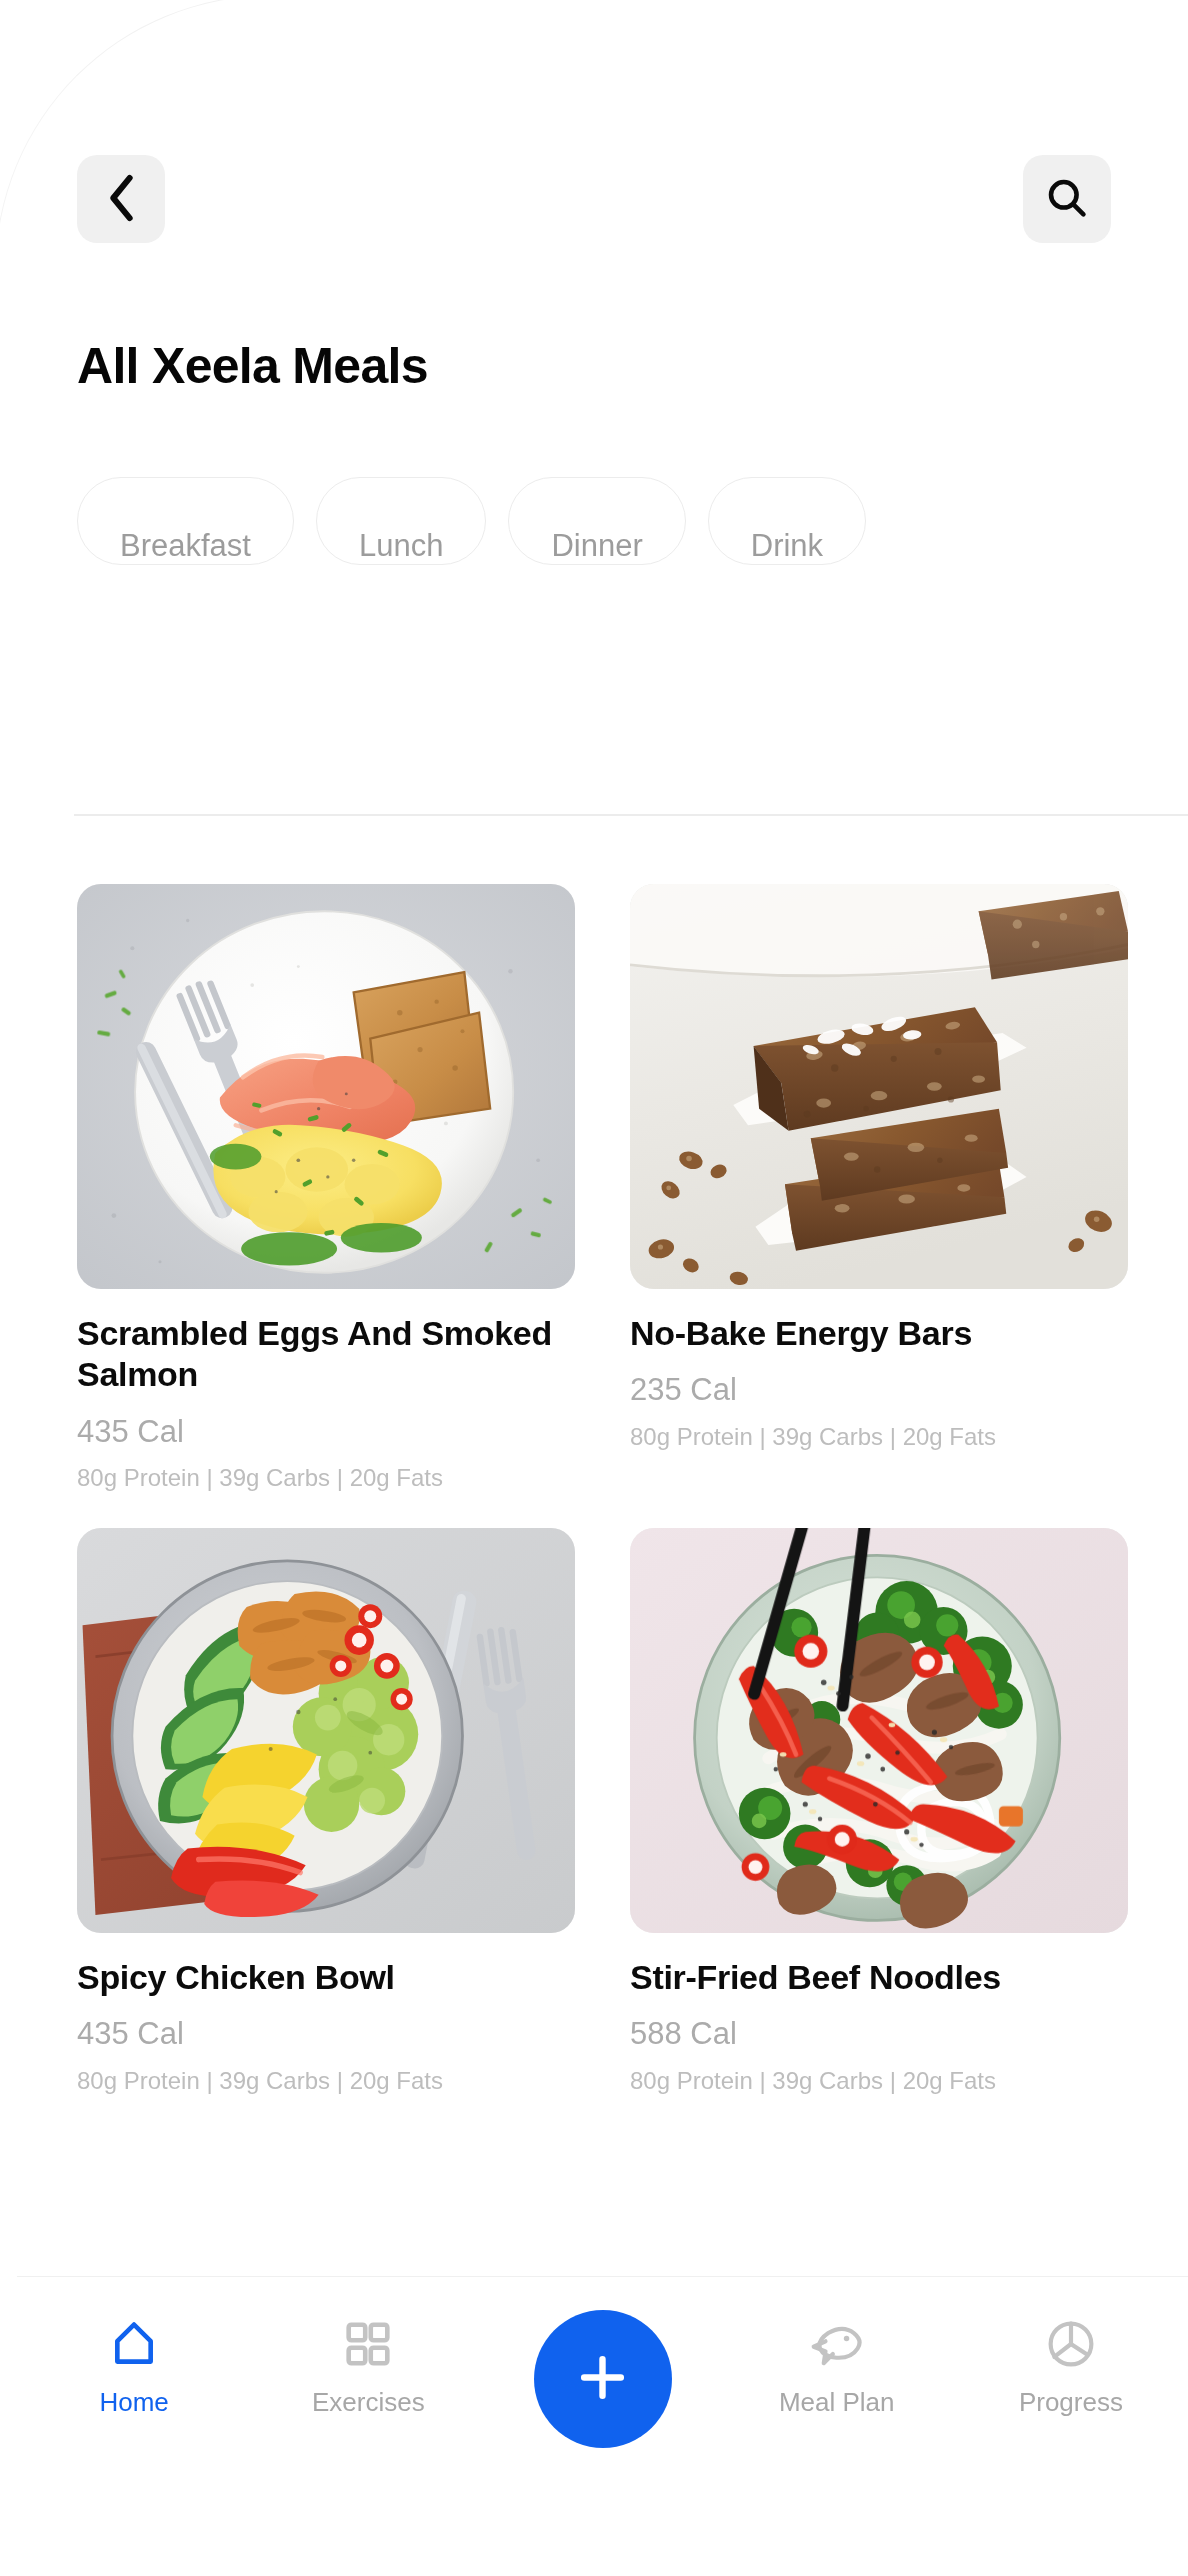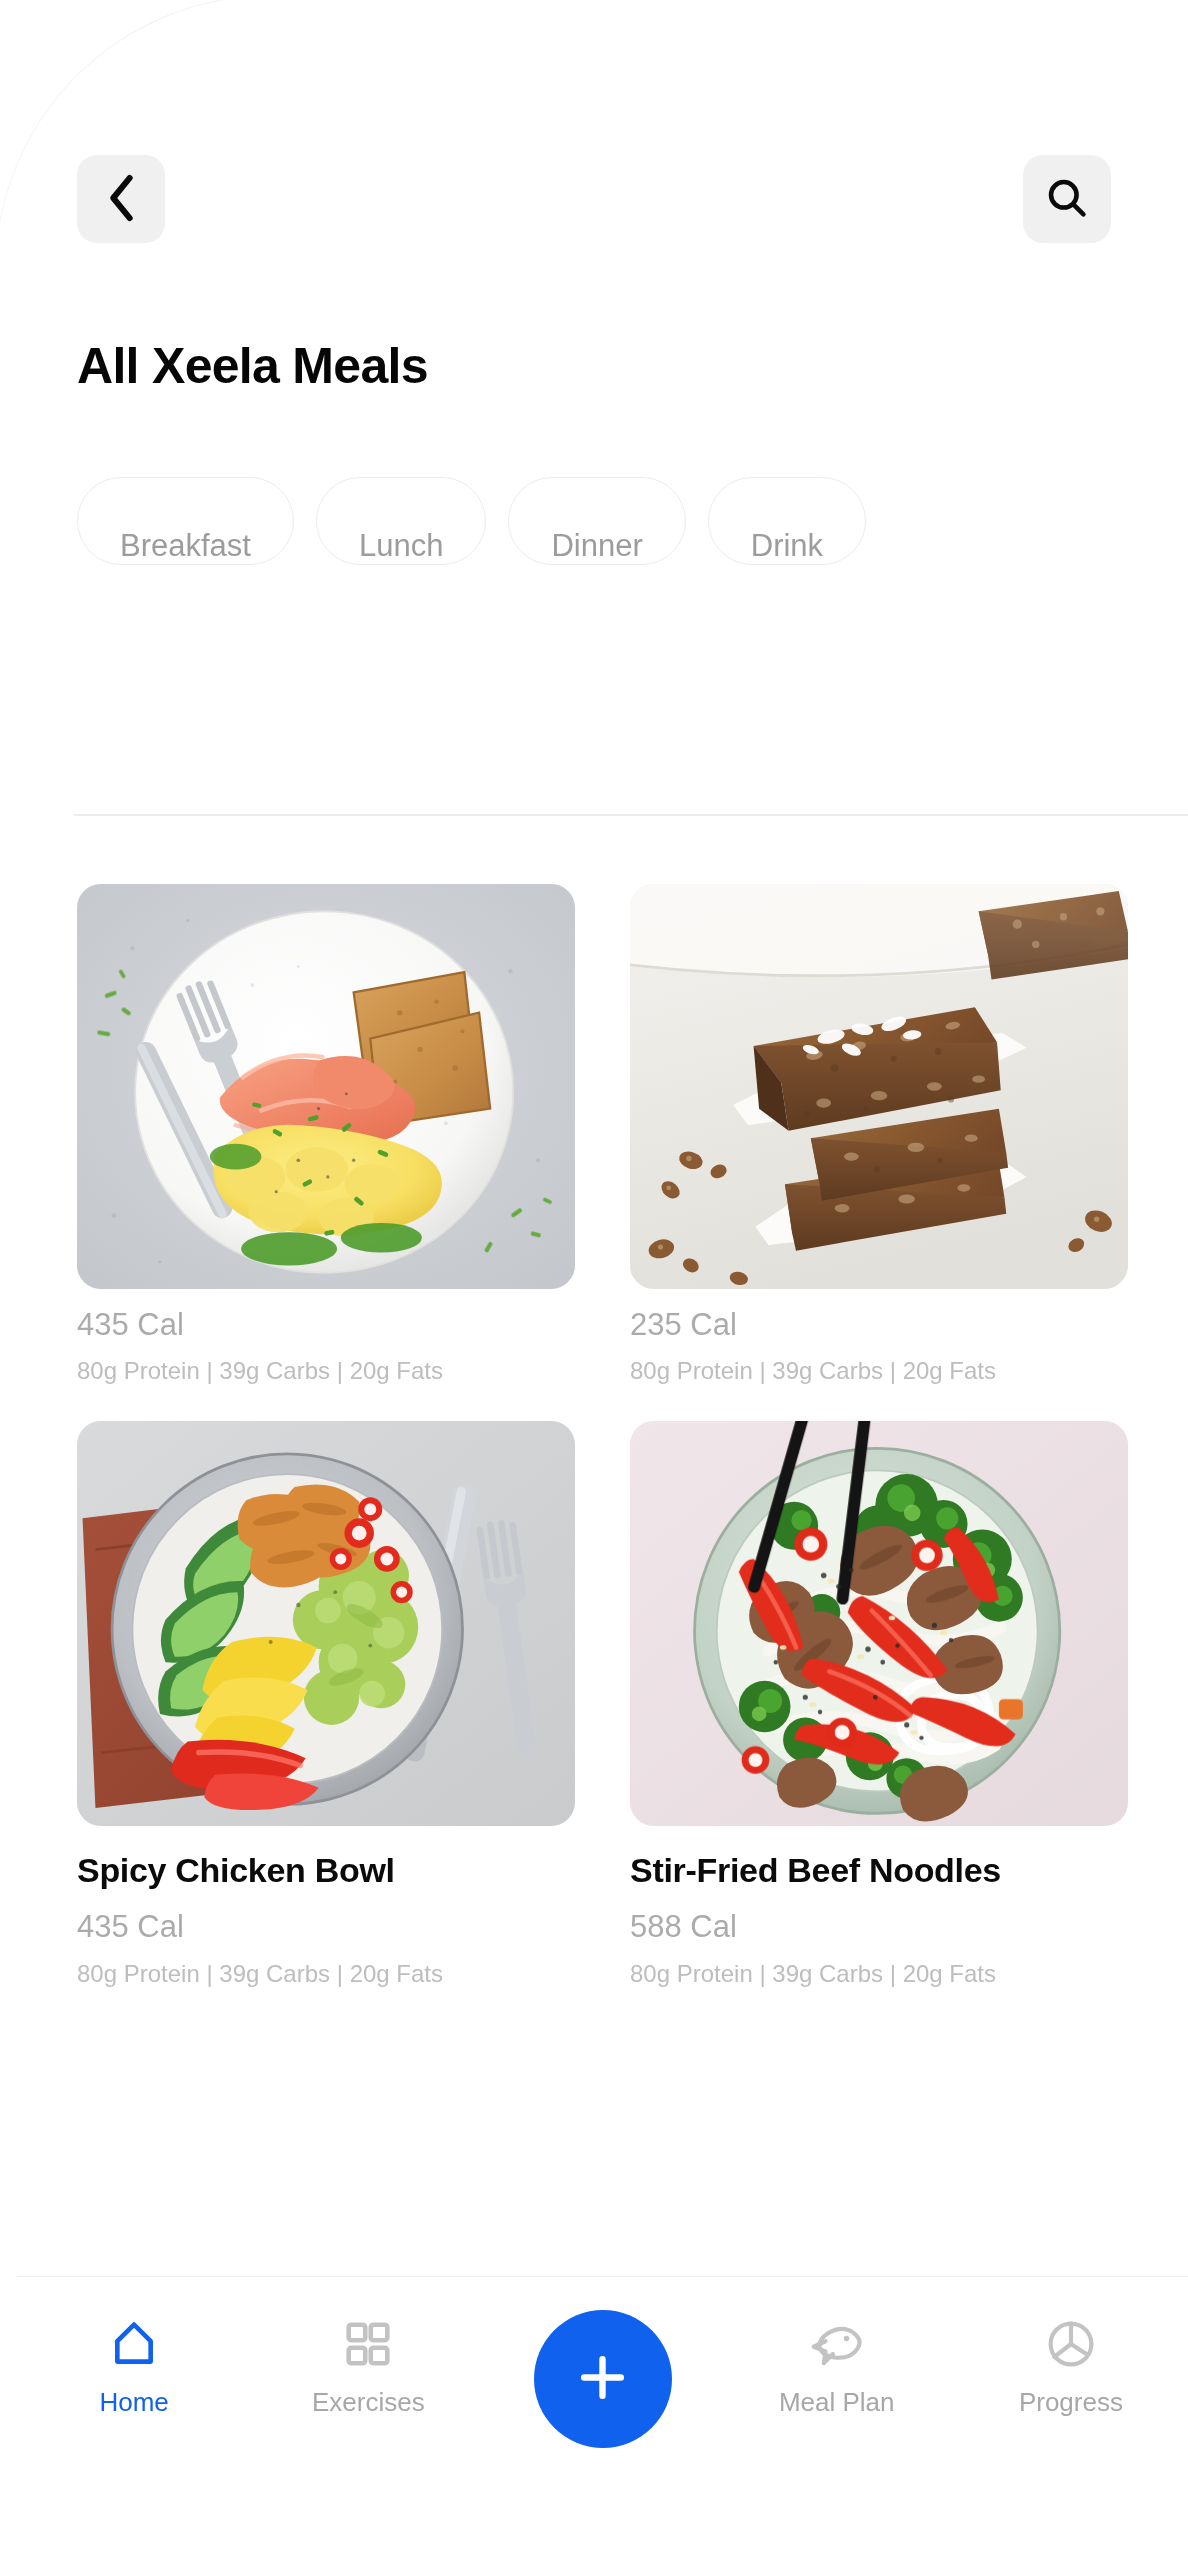--- a/index.html
+++ b/index.html
@@ -344,20 +344,21 @@
           <g fill="#3f3f3f" opacity=".55">
             <circle cx="240" cy="300" r="2"></circle>
               <circle cx="272" cy="318" r="1.8"></circle>
             <circle cx="300" cy="300" r="1.9"></circle>
               <circle cx="216" cy="334" r="1.7"></circle>
             <circle cx="262" cy="244" r="1.8"></circle>
               <circle cx="292" cy="228" r="1.6"></circle>
           </g>
         </svg>
       </div>
+      <div class="card-title">Scrambled Eggs And Smoked Salmon</div>
       <div class="card-cal">435 Cal</div>
       <div class="card-macros">80g Protein | 39g Carbs | 20g Fats</div>
     </div>
 
     <div class="card">
       <div class="card-img">
         <svg viewBox="0 0 540 440" preserveAspectRatio="xMidYMid slice">
           <defs>
             <linearGradient id="c2bg" x1="0" y1="0" x2="0.3" y2="1">
               <stop offset="0%" stop-color="#f3f2ef"></stop>
@@ -455,20 +456,21 @@
             <ellipse cx="118" cy="428" rx="10" ry="7" transform="rotate(12 118 428)"></ellipse>
           </g>
           <g fill="#c9a97f" opacity=".6">
             <circle cx="64" cy="298" r="3"></circle>
               <circle cx="42" cy="330" r="2.6"></circle>
             <circle cx="506" cy="364" r="3"></circle>
               <circle cx="33" cy="394" r="2.8"></circle>
           </g>
         </svg>
       </div>
+      <div class="card-title">No-Bake Energy Bars</div>
       <div class="card-cal">235 Cal</div>
       <div class="card-macros">80g Protein | 39g Carbs | 20g Fats</div>
     </div>
 
     <div class="card">
       <div class="card-img">
         <svg viewBox="0 0 540 440" preserveAspectRatio="xMidYMid slice">
           <defs>
             <linearGradient id="c3bg" x1="0" y1="0" x2="1" y2="1">
               <stop offset="0%" stop-color="#d9dadc"></stop>

